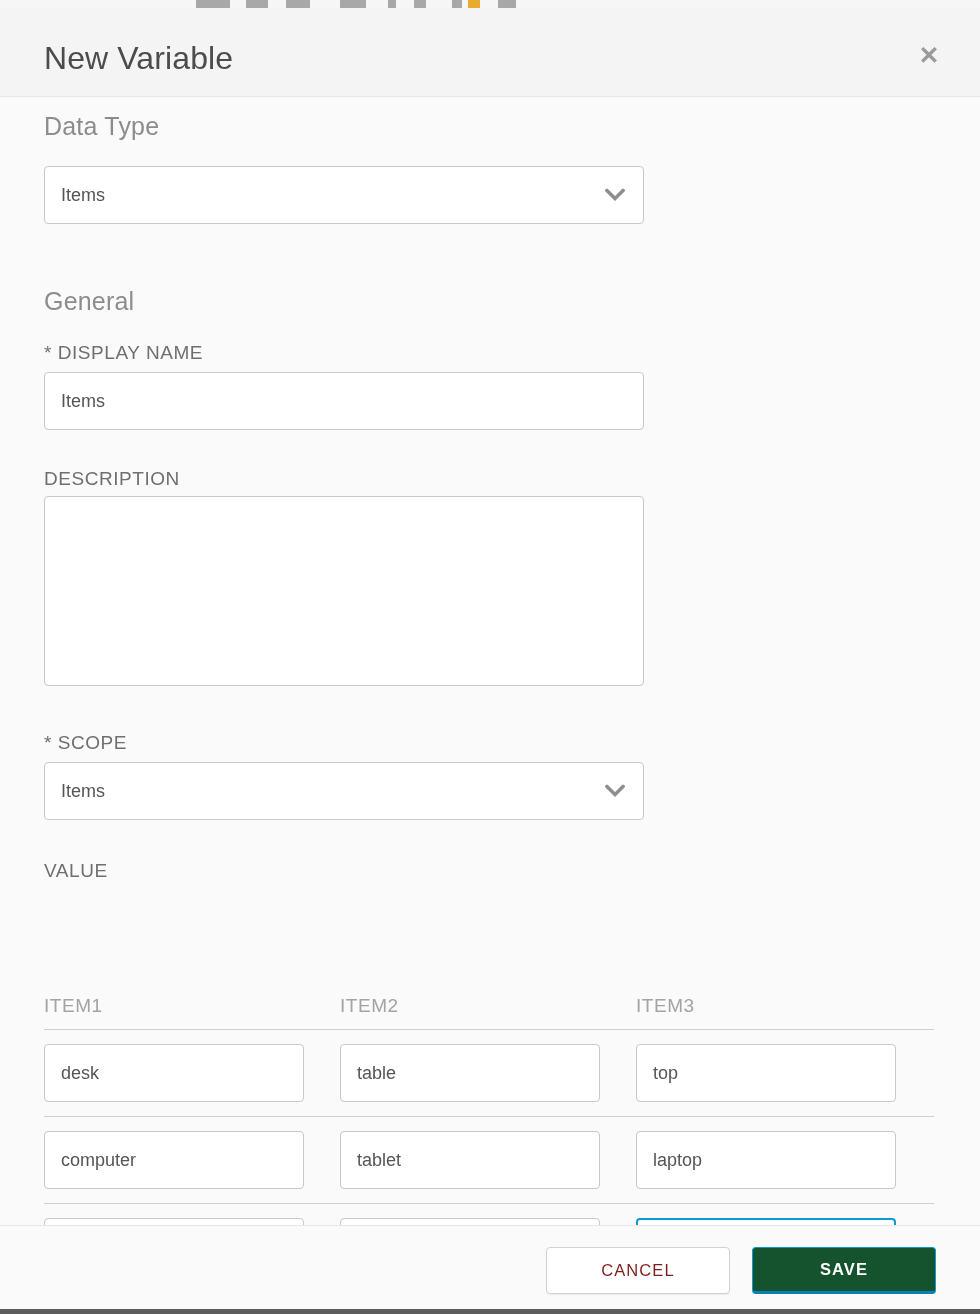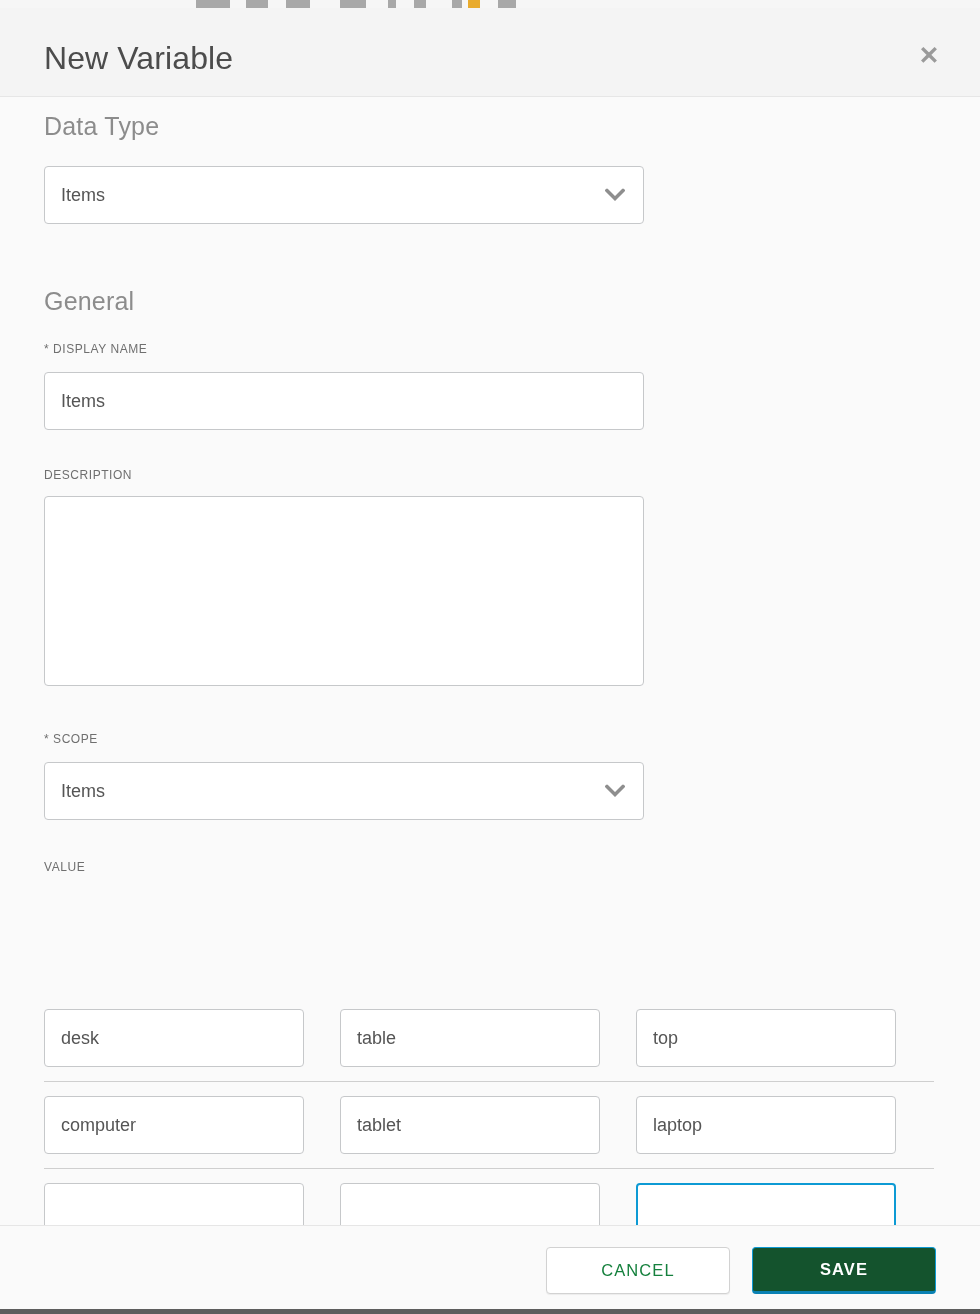--- a/index.html
+++ b/index.html
@@ -92,21 +92,21 @@
   }
 
   .section-heading {
     font-size: 25px;
     font-weight: 400;
     color: #8c8c8c;
     letter-spacing: .2px;
   }
 
   .field-label {
-    font-size: 12px;
+    font-size: 19px;
     font-weight: 400;
     color: #6f6f6f;
     letter-spacing: .55px;
     text-transform: uppercase;
   }
 
   .field-label.muted {
     color: #a3a3a3;
   }
 
@@ -199,21 +199,21 @@
     letter-spacing: 1.1px;
     font-family: "Liberation Sans", sans-serif;
     cursor: pointer;
     display: inline-flex;
     align-items: center;
     justify-content: center;
   }
   .btn-cancel {
     background: #ffffff;
     border: 1px solid #d2d2d2;
-    color: #15803d;
+    color: #7f1d1d;
     box-shadow: 0 1px 1px rgba(0,0,0,.06);
   }
   .btn-save {
     background: #14532d;
     border: 1px solid #0d9ad4;
     border-bottom: 3px solid #0a81b3;
     color: #ffffff;
     font-weight: 600;
   }
 
@@ -279,20 +279,25 @@
       <span class="chevron">
         <svg width="20" height="13" viewBox="0 0 20 13" xmlns="http://www.w3.org/2000/svg">
           <path d="M2 2 L10 10 L18 2" stroke="#8e8e8e" stroke-width="3.4" fill="none" stroke-linecap="square"></path>
         </svg>
       </span>
     </div>
 
     <div class="field-label abs" style="left:44px; top:763px;">VALUE</div>
 
     <div class="value-table">
+      <div class="vt-head">
+        <div class="vt-col field-label muted">ITEM1</div>
+        <div class="vt-col field-label muted">ITEM2</div>
+        <div class="vt-col field-label muted">ITEM3</div>
+      </div>
 
       <div class="vt-row">
         <div class="vt-cell">
           <div class="control vt-input">
             <span class="ctrl-text">desk</span>
           </div>
         </div>
         <div class="vt-cell">
           <div class="control vt-input">
             <span class="ctrl-text">table</span>

